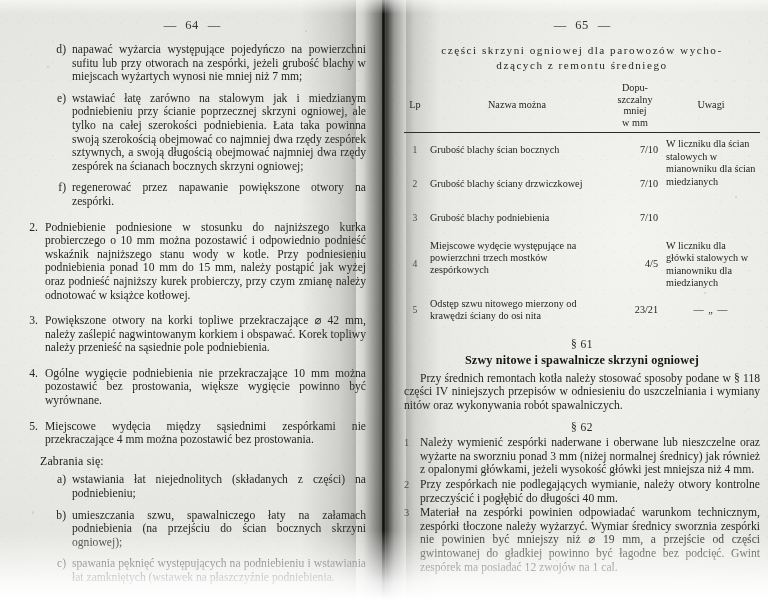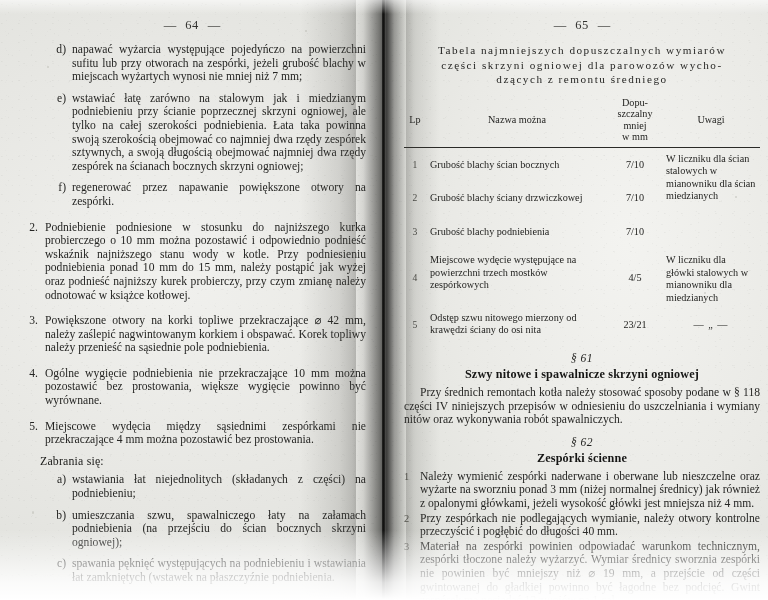--- a/index.html
+++ b/index.html
@@ -206,32 +206,31 @@
   .c-name  { width: 182px; }
   .c-dim   { width: 54px;  }
   .c-note  { width: auto;  }
 
   .vline-l { border-left: 1.2px solid #2c2c29; }
   .hline-b { border-bottom: 1px solid #55554f; }
   .hline-b-strong { border-bottom: 1.6px solid #2a2a27; }
 
   td.lp   { text-align: center; color: #4a4a45; font-size: 9.6px; }
   td.name { text-align: left; padding-left: 6px; }
-  td.dim  { text-align: center; margin-top: 44px; }
+  td.dim  { text-align: right; margin-top: 44px; }
   td.note { text-align: left; padding-left: 9px; padding-right: 4px; line-height: 12.4px; margin-left: 48px; }
   td.note.dittomark { text-align: center; letter-spacing: 1px; }
 
   
   .sect-num {
     text-align: center;
     font-size: 11.5px;
     margin: 9px 0 3px 0;
     letter-spacing: .5px;
     color: #242422;
-    font-style: italic;
   }
   .sect-title {
     text-align: center;
     font-weight: bold;
     font-size: 12.2px;
     margin: 0 0 4px 0;
     letter-spacing: .15px;
     color: #161615;
   }
   .para-indent { text-indent: 16px; }
@@ -338,21 +337,20 @@
     </div>
   </div>
 
   <div class="page page-right">
 
     <div class="folio">
       <span class="dash">—</span><span>65</span><span class="dash">—</span>
     </div>
 
     <div class="tbl-caption">
-      <div>Tabela najmniejszych dopuszczalnych wymiarów</div>
       <div>części skrzyni ogniowej dla parowozów wycho-</div>
       <div>dzących z remontu średniego</div>
     </div>
 
     <table class="spec rule-top">
       <colgroup>
         <col class="c-lp">
           <col class="c-name">
           <col class="c-dim">
           <col class="c-note">
@@ -407,21 +405,20 @@
         </tr>
 
       </tbody>
     </table>
 
     <div class="sect-num">§ 61</div>
     <div class="sect-title">Szwy nitowe i spawalnicze skrzyni ogniowej</div>
     <div class="txt para-indent">Przy średnich remontach kotła należy stosować sposoby podane w § 118 części IV niniejszych przepisów w odniesieniu do uszczelniania i wymiany nitów oraz wykonywania robót spawalniczych.</div>
 
     <div class="sect-num">§ 62</div>
-    <div class="sect-title">Zespórki ścienne</div>
 
     <div class="txt">
       <div class="rt-li">
         <span class="marker ghost-marker">1</span>
         <span class="body">Należy wymienić zespórki naderwane i oberwane lub nieszczelne oraz wyżarte na sworzniu ponad 3 mm (niżej normalnej średnicy) jak również z opalonymi główkami, jeżeli wysokość główki jest mniejsza niż 4 mm.</span>
       </div>
       <div class="rt-li">
         <span class="marker ghost-marker">2</span>
         <span class="body">Przy zespórkach nie podlegających wymianie, należy otwory kontrolne przeczyścić i pogłębić do długości 40 mm.</span>
       </div>

